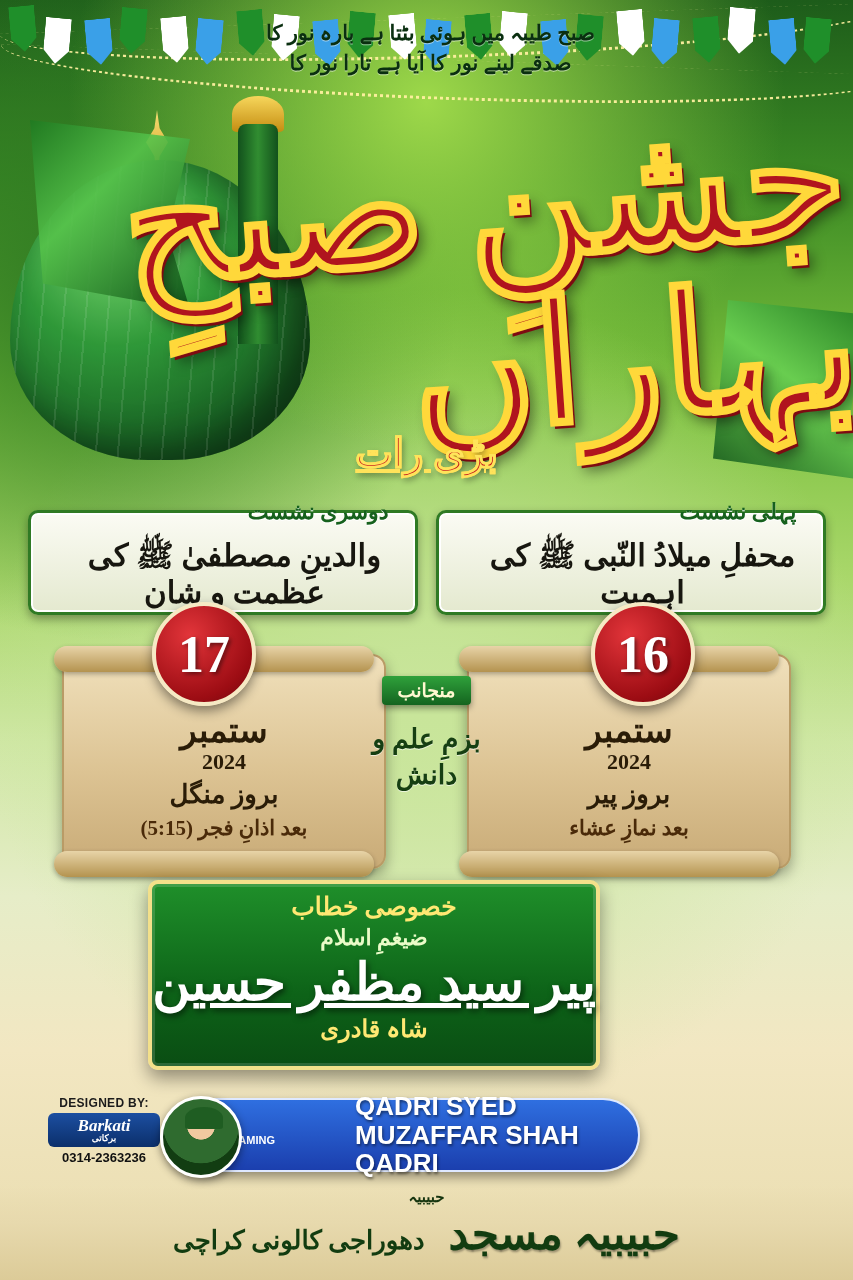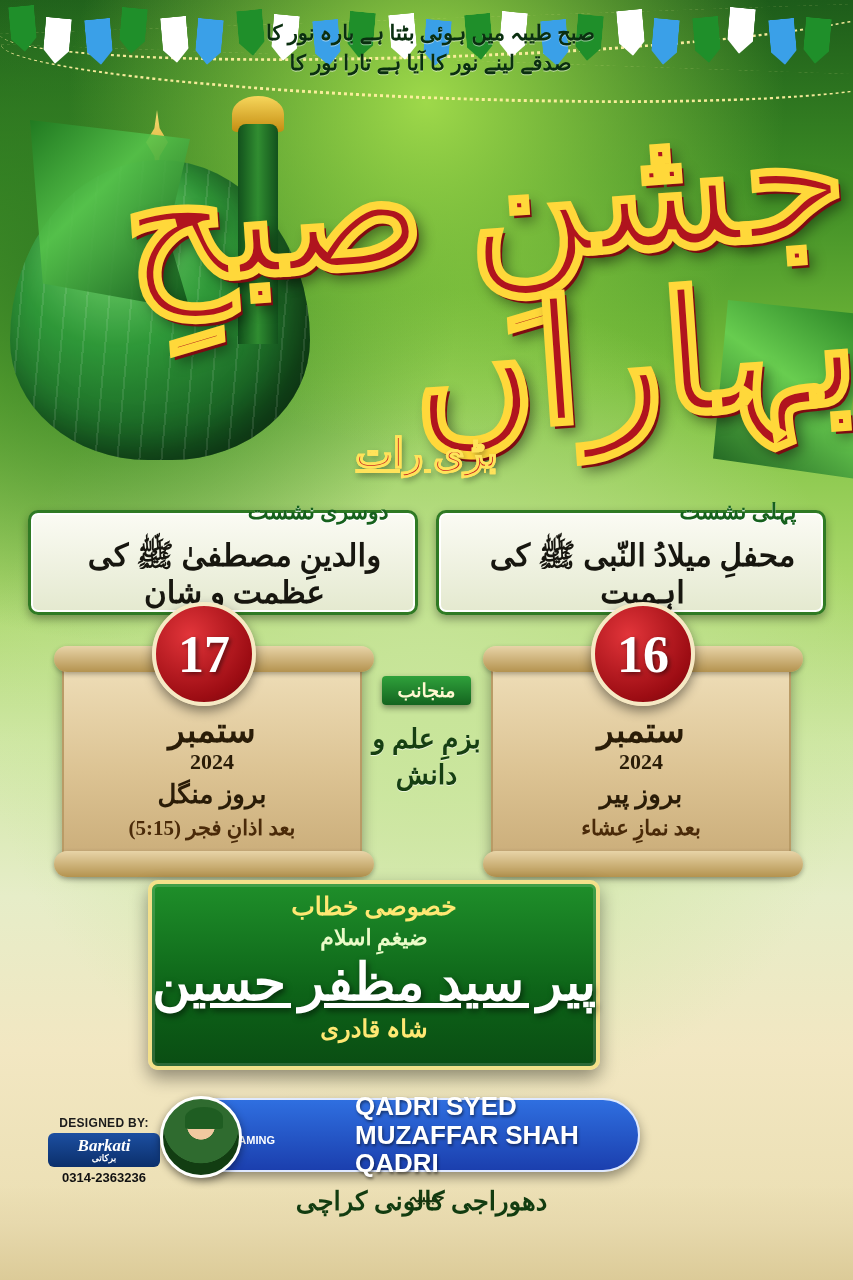--- a/index.html
+++ b/index.html
@@ -153,21 +153,21 @@
     padding: 0 10px; text-align: center; line-height: 1.2; margin-top: 23px;
   }
 
   
   .dates {
     position: absolute; top: 636px; left: 0; width: 853px; height: 250px;
     direction: rtl;
   }
   .scroll {
     position: absolute; top: 18px;
-    width: 300px; height: 215px;
+    width: 324px; height: 215px;
     background: linear-gradient(180deg,#f0e0bb,#dcc393 55%,#c9ab77);
     border-radius: 14px;
     box-shadow: 0 6px 14px rgba(0,0,0,.35);
     border: 2px solid #b99b66;
   }
   .scroll::before, .scroll::after {
     content: ""; position: absolute; left: -10px; width: 320px; height: 26px;
     background: linear-gradient(180deg,#e8d4a8,#b4934f);
     border-radius: 14px; box-shadow: 0 2px 5px rgba(0,0,0,.3);
   }
@@ -241,21 +241,21 @@
     text-shadow: 2px 3px 6px rgba(0,0,0,.55);
     text-decoration: underline;
   }
   .speaker-suffix {
     font-family: "Liberation Serif", serif; font-weight: bold;
     font-size: 24px; color: #ffe873; margin-top: 2px;
   }
 
   
   .designer {
-    position: absolute; left: 48px; top: 1096px; width: 112px; text-align: center; margin-top: 20px;
+    position: absolute; left: 48px; top: 1096px; width: 112px; text-align: center;
   }
   .designer-label {
     font-size: 12px; font-weight: bold; color: #1b1b1b; letter-spacing: .3px;
   }
   .designer-logo {
     margin-top: 3px; background: linear-gradient(180deg,#1c4fa1,#0b2f6b);
     border-radius: 6px; padding: 4px 0; color: #fff;
     font-family: "Liberation Serif", serif; font-style: italic; font-weight: bold;
     font-size: 17px; line-height: 1;
   }
@@ -445,17 +445,18 @@
     </div>
     <div class="live-name">
       <div>QADRI SYED</div>
       <div>MUZAFFAR SHAH QADRI</div>
     </div>
   </div>
 
   <div class="masjid">
     <div class="masjid-crest">حبیبیہ</div>
     <div class="masjid-line">
+      <span class="masjid-name">حبیبیہ مسجد</span>
       <span class="masjid-addr">دھوراجی کالونی کراچی</span>
     </div>
   </div>
 
 </div>
 
 </body></html>

